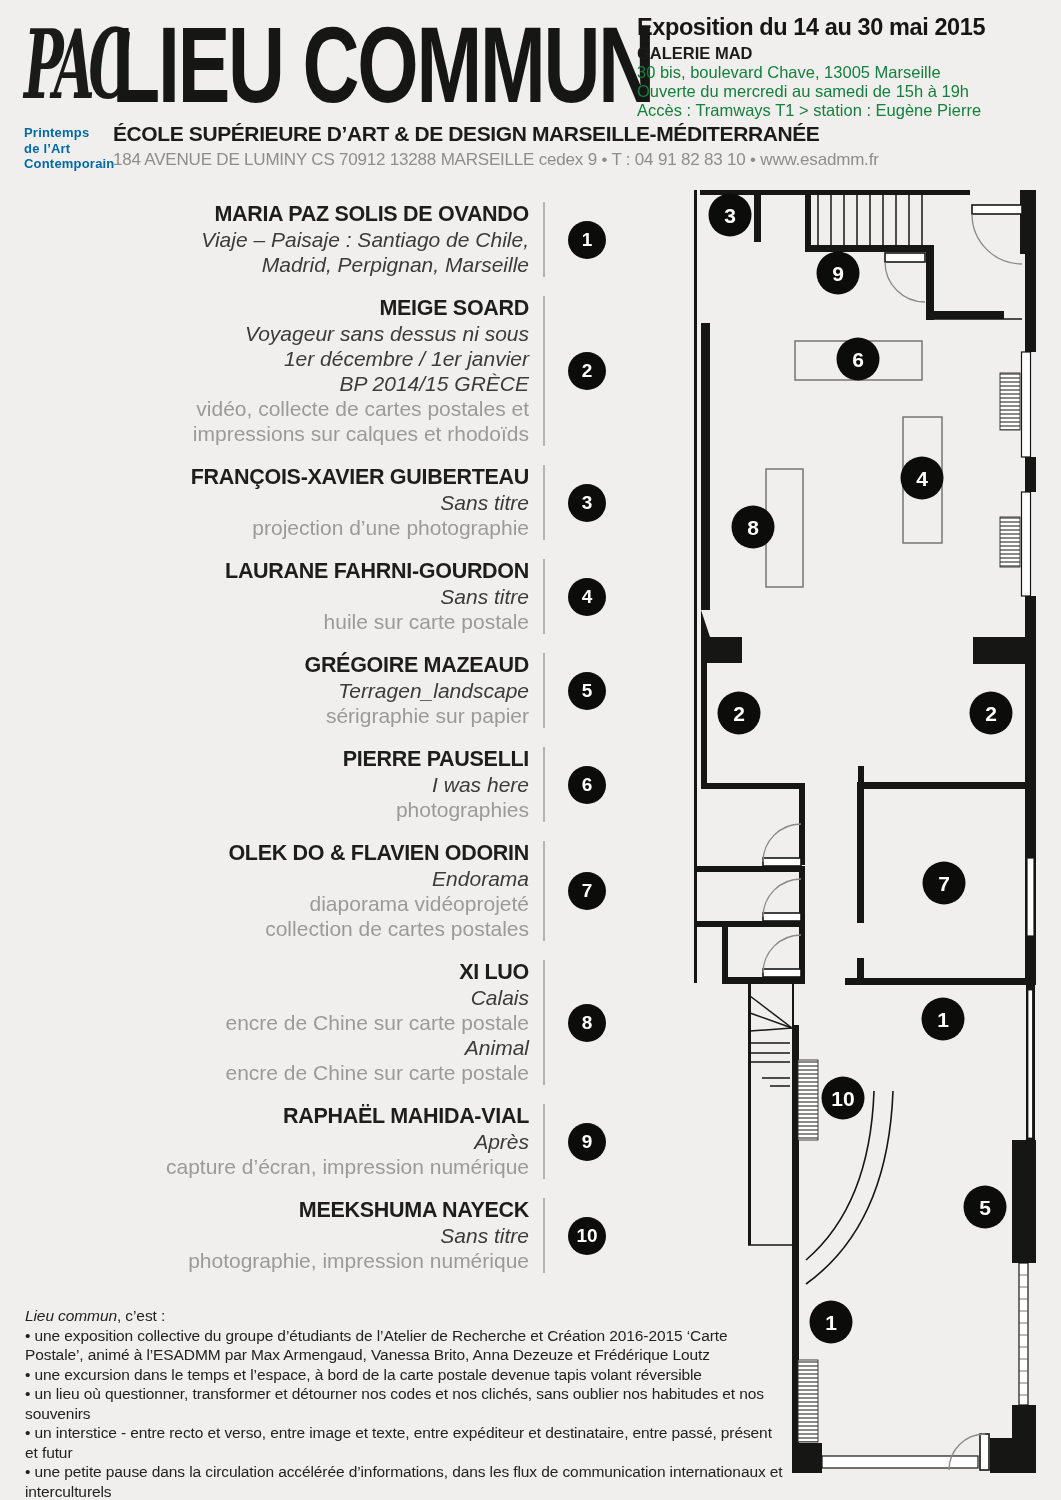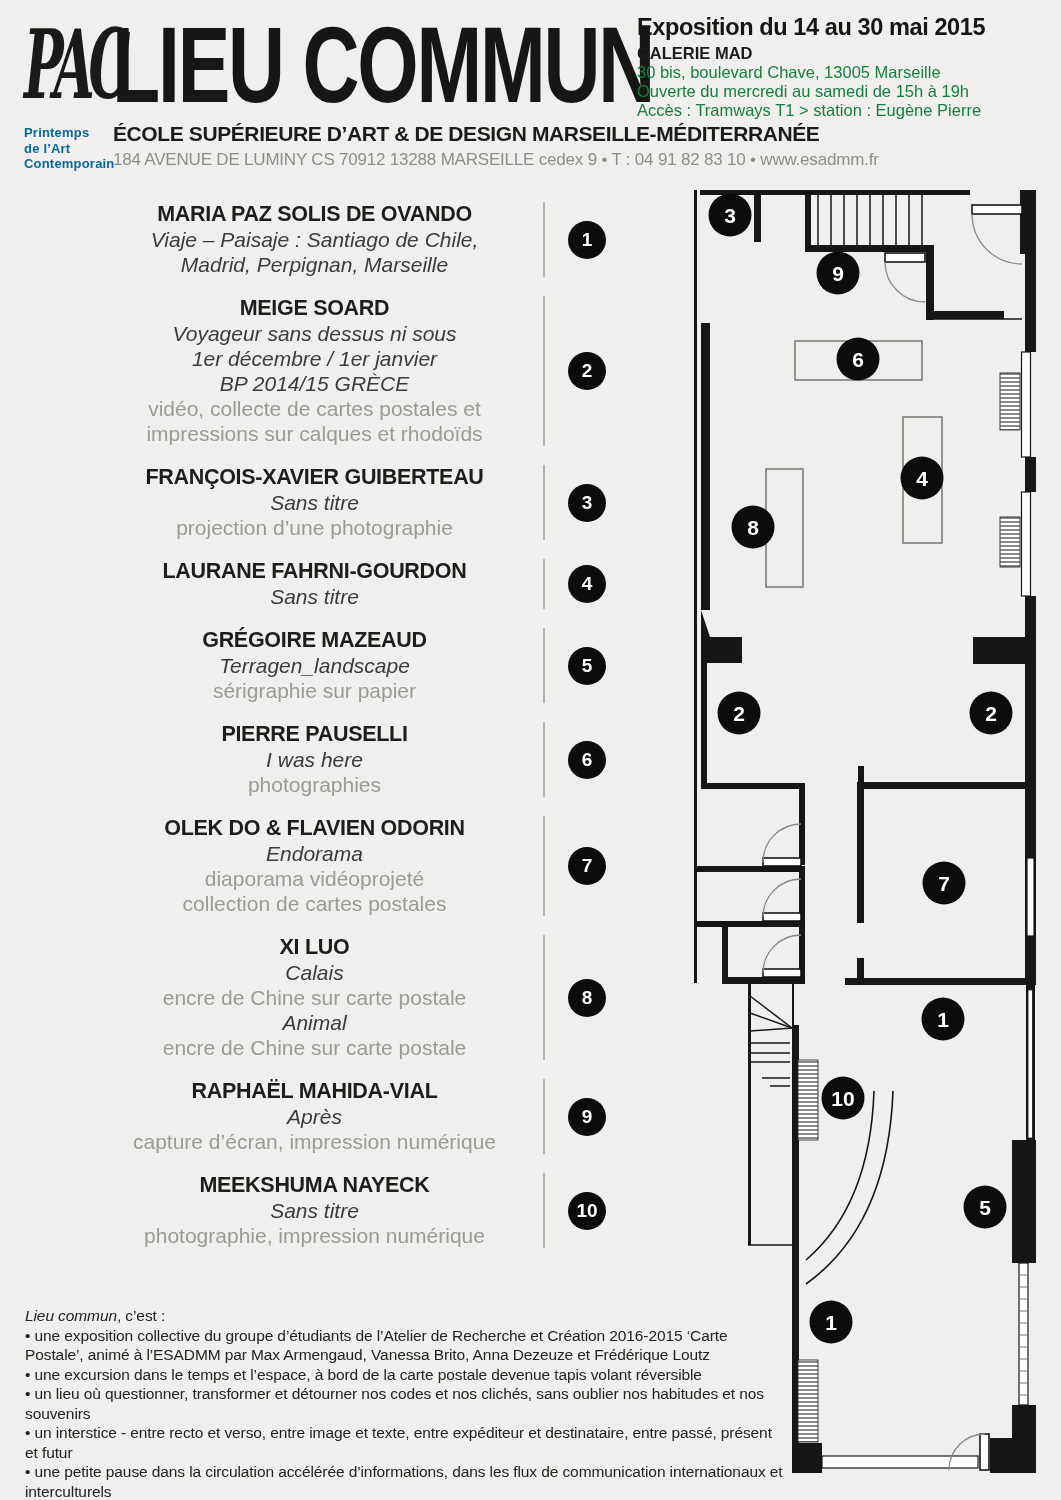--- a/index.html
+++ b/index.html
@@ -31,21 +31,21 @@
     letter-spacing:-0.4px; color:#1b1b19; white-space:nowrap;text-align:center; }
   .school-address { position:absolute; left:113px; top:150px; font-size:17px;
     letter-spacing:-0.2px; color:#8e8d8a; white-space:nowrap; }
   .expo { position:absolute; left:637px; top:14px; width:420px; }
   .expo-title { font-size:23.5px; font-weight:bold; letter-spacing:-0.4px; color:#161614; }
   .expo-venue { font-size:16.5px; font-weight:bold; margin-top:3px; color:#1b1b19; }
   .expo-line { font-size:16.5px; line-height:19px; color:#15803d; }
   
   .artist-list { position:absolute; left:100px; top:202px; width:529px; }
   .artist-row { display:flex; justify-content:flex-end; margin-bottom:19px; }
-  .artist-text { flex:1; text-align:center; padding-right:14px;
+  .artist-text { flex:1; text-align:right; padding-right:14px;
     border-right:2px solid #b5b4b1; }
   .artist-name { font-size:21.5px; font-weight:bold; line-height:25px;
     letter-spacing:-0.3px; color:#1d1d1b; }
   .a-line { font-size:21px; line-height:25px; }
   .a-line.title { font-style:italic; color:#3b3b3a; }
   .a-line.tech { color:#9b9a97; }
   .artist-badge-col { width:84px; display:flex; align-items:center; justify-content:center; }
   .badge { width:38px; height:38px; border-radius:50%; background:#0c0c0a;
     color:#fff; font-size:19px; font-weight:bold;
     display:flex; align-items:center; justify-content:center; }
@@ -114,20 +114,21 @@
         <div class="a-line tech">projection d’une photographie</div>
       </div>
       <div class="artist-badge-col">
         <div class="badge">3</div>
       </div>
     </div>
     <div class="artist-row">
       <div class="artist-text">
         <div class="artist-name">LAURANE FAHRNI-GOURDON</div>
         <div class="a-line title">Sans titre</div>
+        <div class="a-line tech">huile sur carte postale</div>
       </div>
       <div class="artist-badge-col">
         <div class="badge">4</div>
       </div>
     </div>
     <div class="artist-row">
       <div class="artist-text">
         <div class="artist-name">GRÉGOIRE MAZEAUD</div>
         <div class="a-line title">Terragen_landscape</div>
         <div class="a-line tech">sérigraphie sur papier</div>

